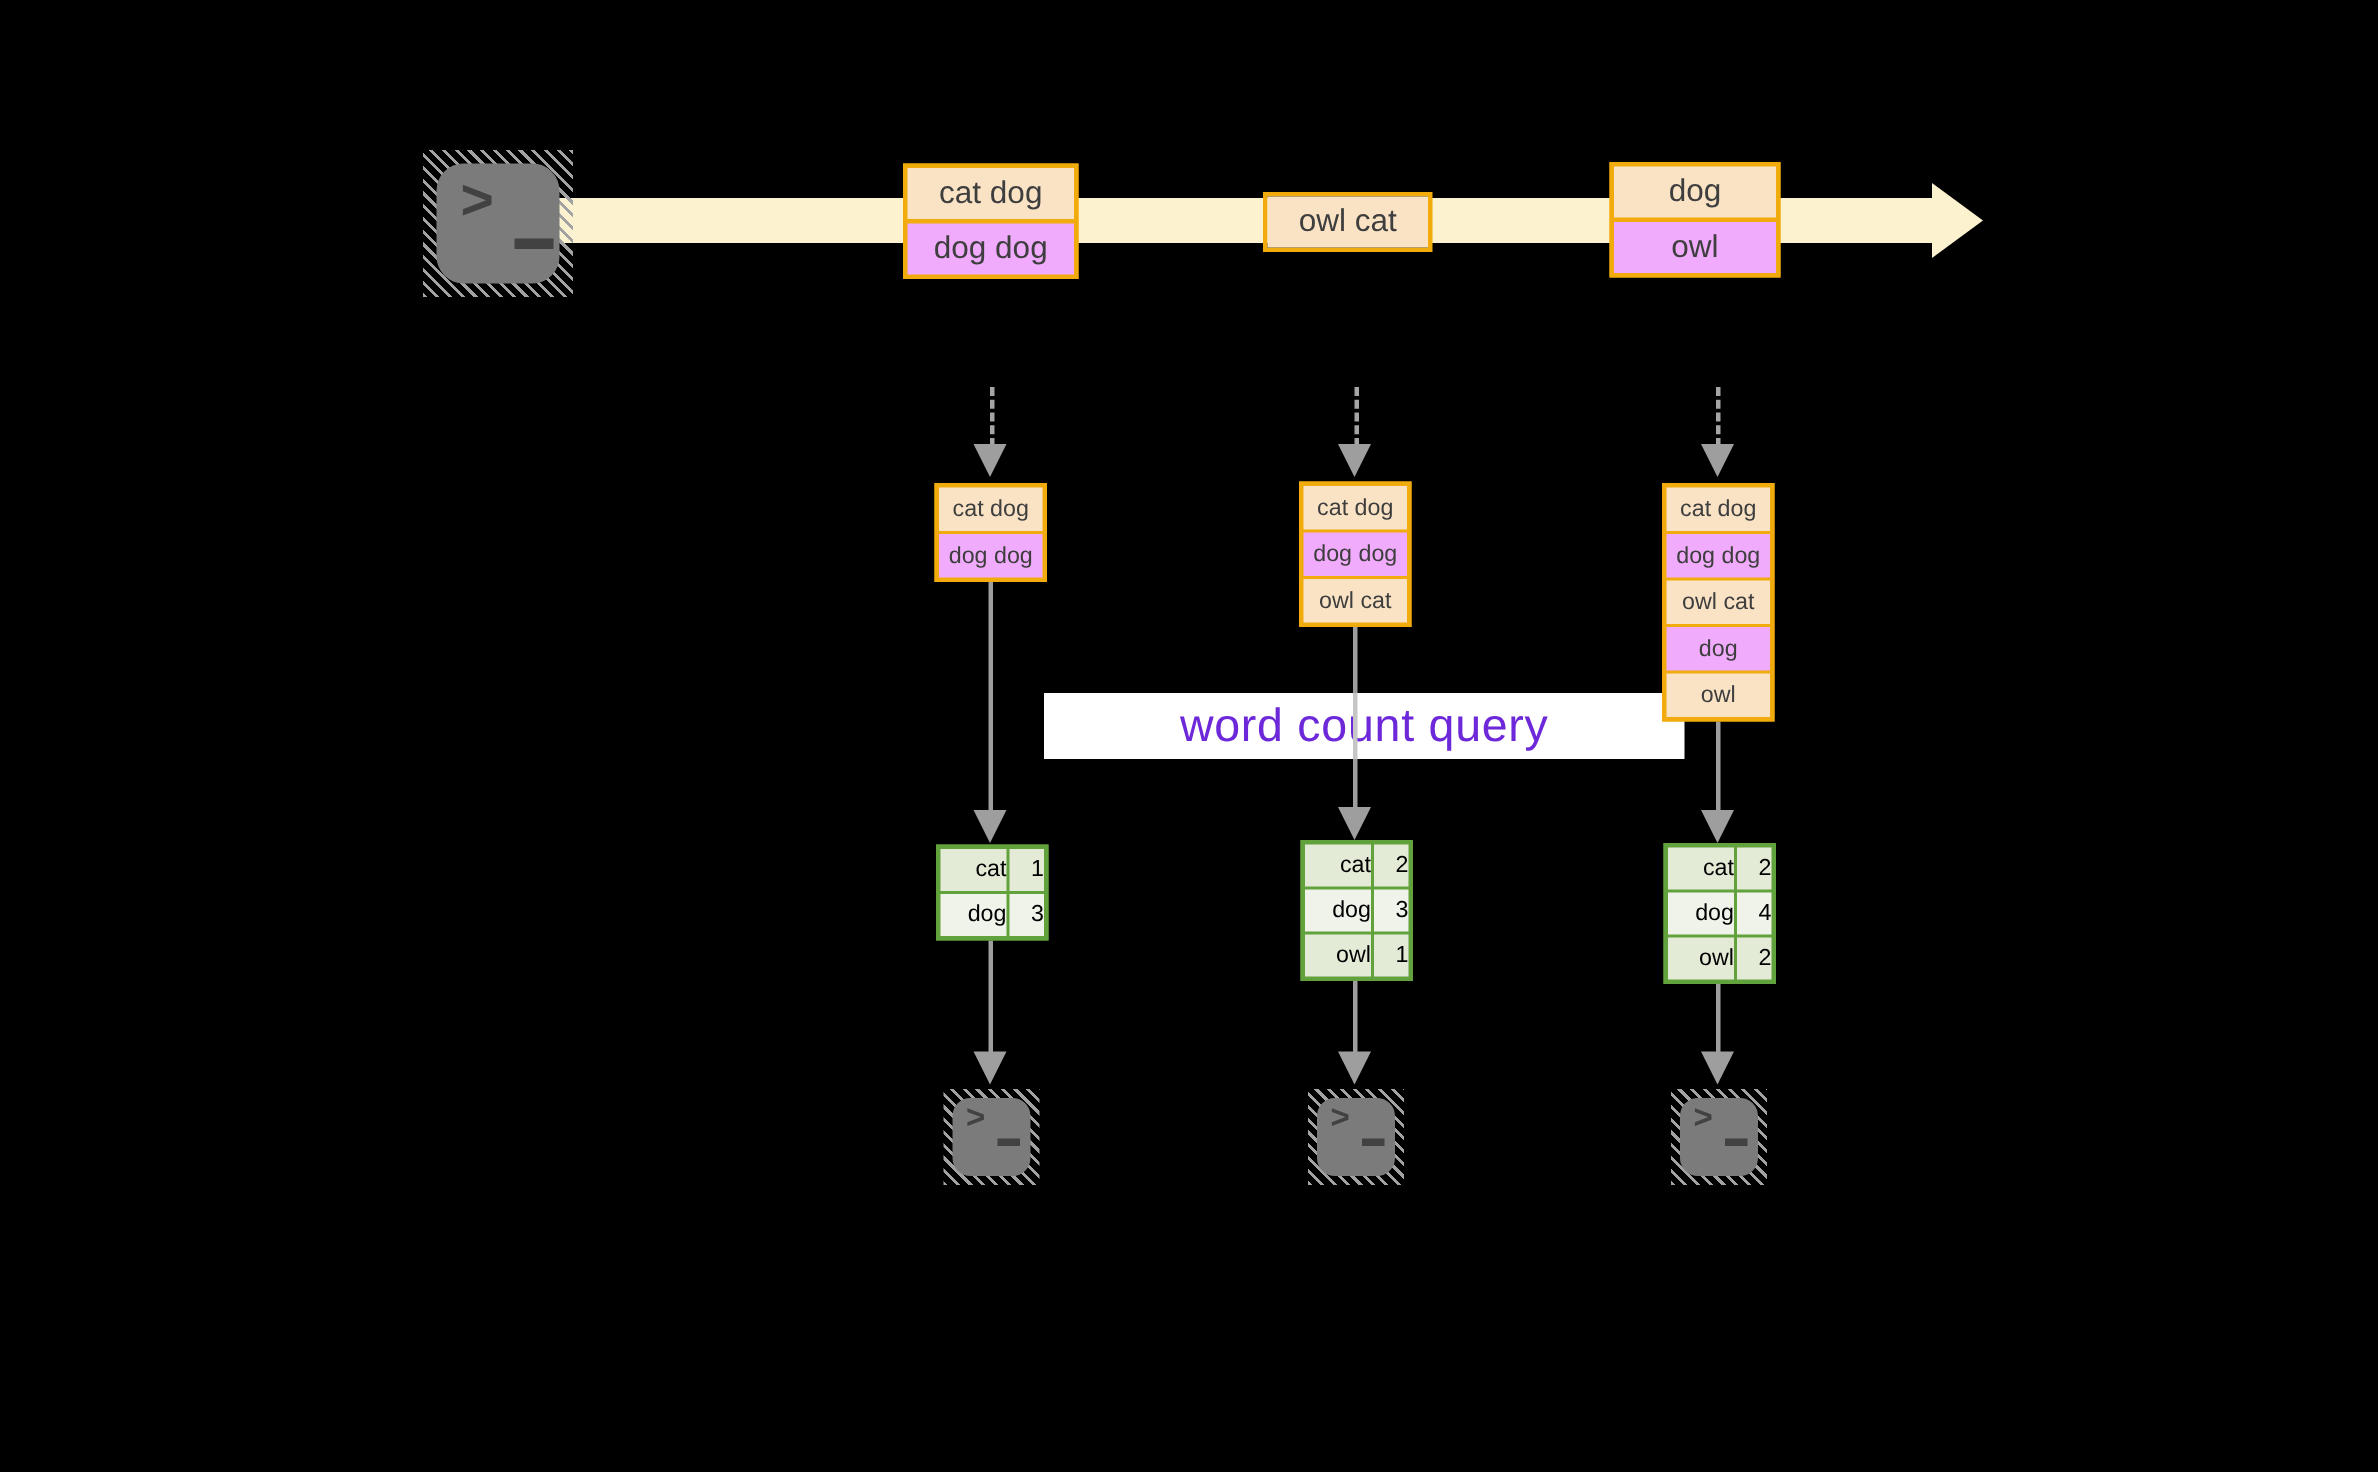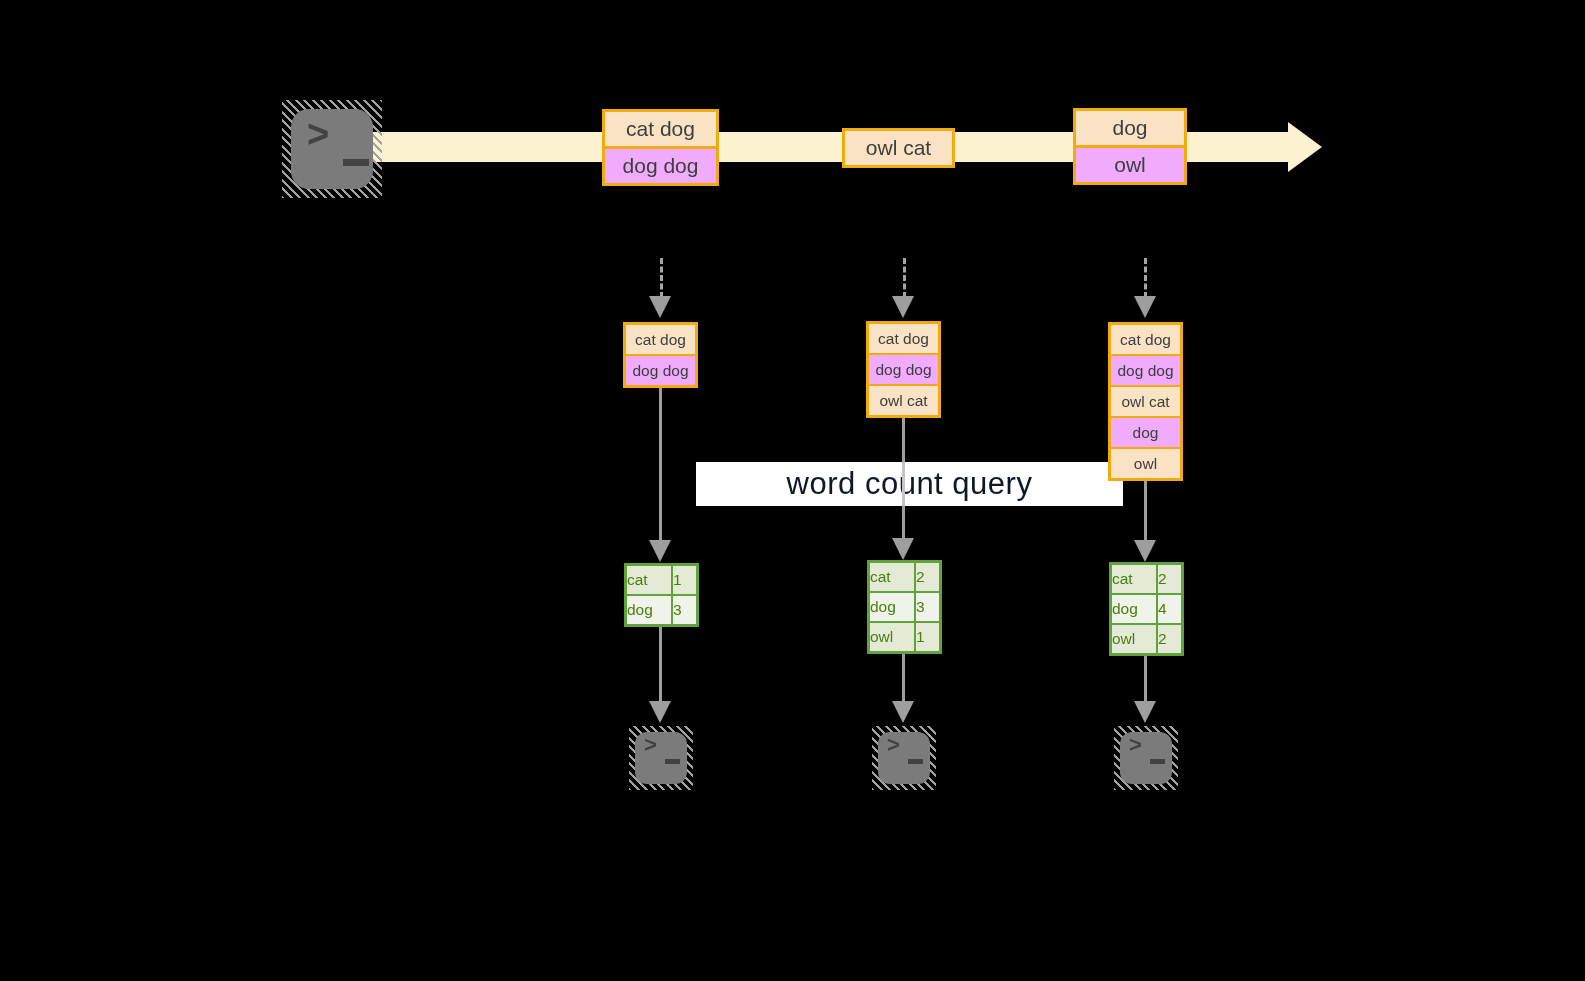--- a/index.html
+++ b/index.html
@@ -33,42 +33,42 @@
   .w-stream2 { width:107px; }
   .w-stream3 { width:108px; }
   .w-stack  { width:69px; }
 
   
   .count-table {
     border:3px solid #62a23c; background:#62a23c;
     display:flex; flex-direction:column; gap:2px; z-index:6;
   }
   .trow { display:flex; gap:2px; }
-  .tcell { height:28px; line-height:28px; text-align:left; font-size:15.5px; color:#4d7c0f; }
+  .tcell { height:28px; line-height:28px; text-align:right; font-size:15.5px; color:#000000; }
   .tcell.word { width:44px; }
   .tcell.cnt  { width:23px; }
   .g-dark  { background:#e3ebd7; }
   .g-light { background:#eff3ea; }
 
   
   .vline { width:3px; background:#9e9e9e; z-index:3; }
   .vline.overlay { background:#c6c6c6; z-index:5; }
   .dline { width:0; border-left:3px dashed #a5a5a5; z-index:3; }
   .vhead {
     width:0; height:0; z-index:3;
     border-left:11px solid transparent; border-right:11px solid transparent;
     border-top:22px solid #9e9e9e;
   }
 
   
   .query-band {
     left:696px; top:462px; width:427px; height:44px; background:#ffffff; z-index:4;
     display:flex; align-items:center; justify-content:center;
   }
-  .query-band span { font-size:31px; color:#0f172a; letter-spacing:0.5px; }
+  .query-band span { font-size:31px; color:#6d28d9; letter-spacing:0.5px; }
 
   
   .terminal {
     z-index:2;
     background:repeating-linear-gradient(45deg, #a2a2a2 0 2px, transparent 2px 6px);
   }
   .term-body { position:absolute; background:#7b7b7b; }
   .term-lg .term-body { inset:9px; border-radius:18px; }
   .term-sm .term-body { inset:6px; border-radius:12px; }
   .term-prompt { position:absolute; font-weight:700; color:#424242; }

